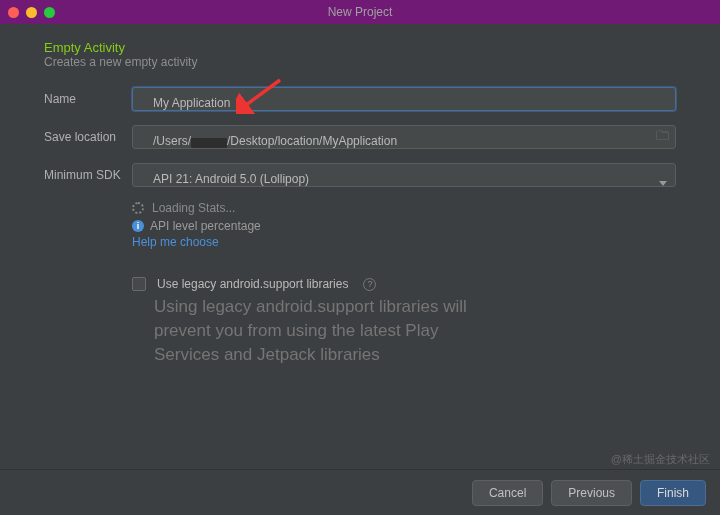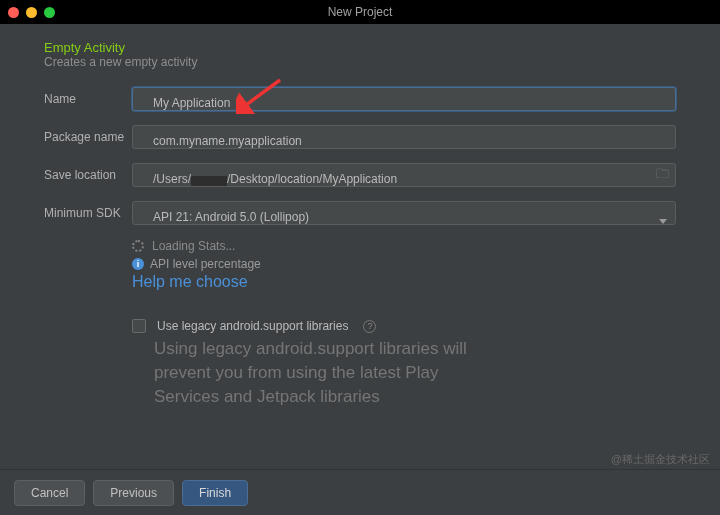--- a/index.html
+++ b/index.html
@@ -1,43 +1,43 @@
 <!DOCTYPE html>
 <html><head>
   <meta charset="utf-8">
   <style>
     * { margin: 0; padding: 0; box-sizing: border-box; font-family: -apple-system, "Segoe UI", Arial, sans-serif; }
     body { width: 720px; height: 515px; background: #3c3f41; color: #bababa; font-size: 12px; overflow: hidden; position: relative; }
-    .titlebar { height: 24px; background: #000000; display: flex; align-items: center; padding: 0 8px; position: relative; }
+    .titlebar { height: 24px; background: #701a75; display: flex; align-items: center; padding: 0 8px; position: relative; }
     .traffic { display: flex; gap: 7px; }
     .dot { width: 11px; height: 11px; border-radius: 50%; }
     .red { background: #ff5f57; } .yellow { background: #febc2e; } .green { background: #28c840; }
     .title { position: absolute; left: 50%; transform: translateX(-50%); color: #a0a0a0; font-size: 12px; }
     .content { padding: 16px 44px 0 44px; }
     .heading { color: #84cc16; font-size: 13px; font-weight: 400; }
     .subheading { color: #8e8e8e; font-size: 12px; margin-bottom: 18px; }
     .row { display: flex; align-items: center; margin-bottom: 14px; }
     .label { width: 88px; color: #b0b0b0; font-size: 12px; }
     .field { flex: 1; height: 24px; background: #45494a; border: 1px solid #5a5d5e; border-radius: 3px; padding: 0 20px; display: flex; align-items: flex-end; color: #bababa; font-size: 12px; position: relative; }
     .field.focus { border: 1px solid #4a6d94; box-shadow: 0 0 0 1px #3d5a7a; }
     .field input { background: transparent; border: none; outline: none; color: #bababa; width: 100%; font-size: 12px; }
     .field.select::after { content: ''; position: absolute; right: 8px; width: 0; height: 0; border-left: 4px solid transparent; border-right: 4px solid transparent; border-top: 5px solid #999; }
     .browse-icon { position: absolute; right: 6px; opacity: 0.45; font-size: 13px; }
     .indent-block { margin-left: 88px; }
     .loading-row { display: flex; align-items: center; gap: 8px; color: #8a8a8a; font-size: 12px; }
     .spinner { width: 12px; height: 12px; border: 2px dotted #888; border-radius: 50%; }
     .info-row { display: flex; align-items: center; gap: 6px; margin-top: 4px; }
     .info-icon { width: 12px; height: 12px; border-radius: 50%; background: #4a90d9; color: #fff; font-size: 9px; display: flex; align-items: center; justify-content: center; font-weight: bold; }
     .info-txt { color: #9a9a9a; font-size: 12px; }
-    .link { color: #4a90d9; font-size: 16px; margin-top: 2px; cursor: pointer; }
+    .link { color: #4a90d9; font-size: 12px; margin-top: 2px; cursor: pointer; }
     .checkbox-row { display: flex; align-items: center; gap: 11px; margin-top: 28px; }
     .checkbox { width: 14px; height: 14px; border: 1px solid #6a6a6a; border-radius: 2px; background: #45494a; }
     .help-icon { width: 13px; height: 13px; border: 1px solid #777; border-radius: 50%; color: #888; font-size: 9px; display: flex; align-items: center; justify-content: center; margin-left: 4px; }
     .checkbox-hint { color: #757575; font-size: 17px; margin: 4px 0 12px 22px; line-height: 1.4; max-width: 340px; }
-    .footer { position: absolute; bottom: 0; left: 0; right: 0; height: 46px; border-top: 1px solid #323232; display: flex; align-items: center; justify-content: flex-start; gap: 8px; padding: 0 14px; background: #3c3f41; }
+    .footer { position: absolute; bottom: 0; left: 0; right: 0; height: 46px; border-top: 1px solid #323232; display: flex; align-items: center; justify-content: flex-end; gap: 8px; padding: 0 14px; background: #3c3f41; }
     .btn { height: 26px; padding: 0 16px; background: #4c5052; border: 1px solid #5e6060; border-radius: 4px; color: #c0c0c0; font-size: 12px; cursor: pointer; display: flex; align-items: center; }
     .btn.primary { background: #365880; border-color: #4a6d94; color: #d8d8d8; }
     .watermark { position: absolute; right: 10px; bottom: 48px; color: #888; font-size: 11px; opacity: .55; }
     .arrow { position: absolute; top: 74px; left: 236px; pointer-events: none; }
     .redacted { display: inline-block; width: 36px; height: 10px; background: #2e2e2e; border-radius: 1px; vertical-align: middle; }
   </style>
 </head>
 <body>
 
 <div class="titlebar">
@@ -53,26 +53,20 @@
   <div class="heading">Empty Activity</div>
   <div class="subheading">Creates a new empty activity</div>
 
   <div class="row">
     <div class="label">Name</div>
     <div class="field focus">
       <input value="My Application" style="">
     </div>
   </div>
 
-  <div class="row">
-    <div class="label">Package name</div>
-    <div class="field">
-      <input value="com.myname.myapplication" style="">
-    </div>
-  </div>
 
   <div class="row">
     <div class="label">Save location</div>
     <div class="field">
       <span>/Users/</span>
       <span class="redacted"></span>
       <span>/Desktop/location/MyApplication</span>
       <span class="browse-icon">🗀</span>
     </div>
   </div>

